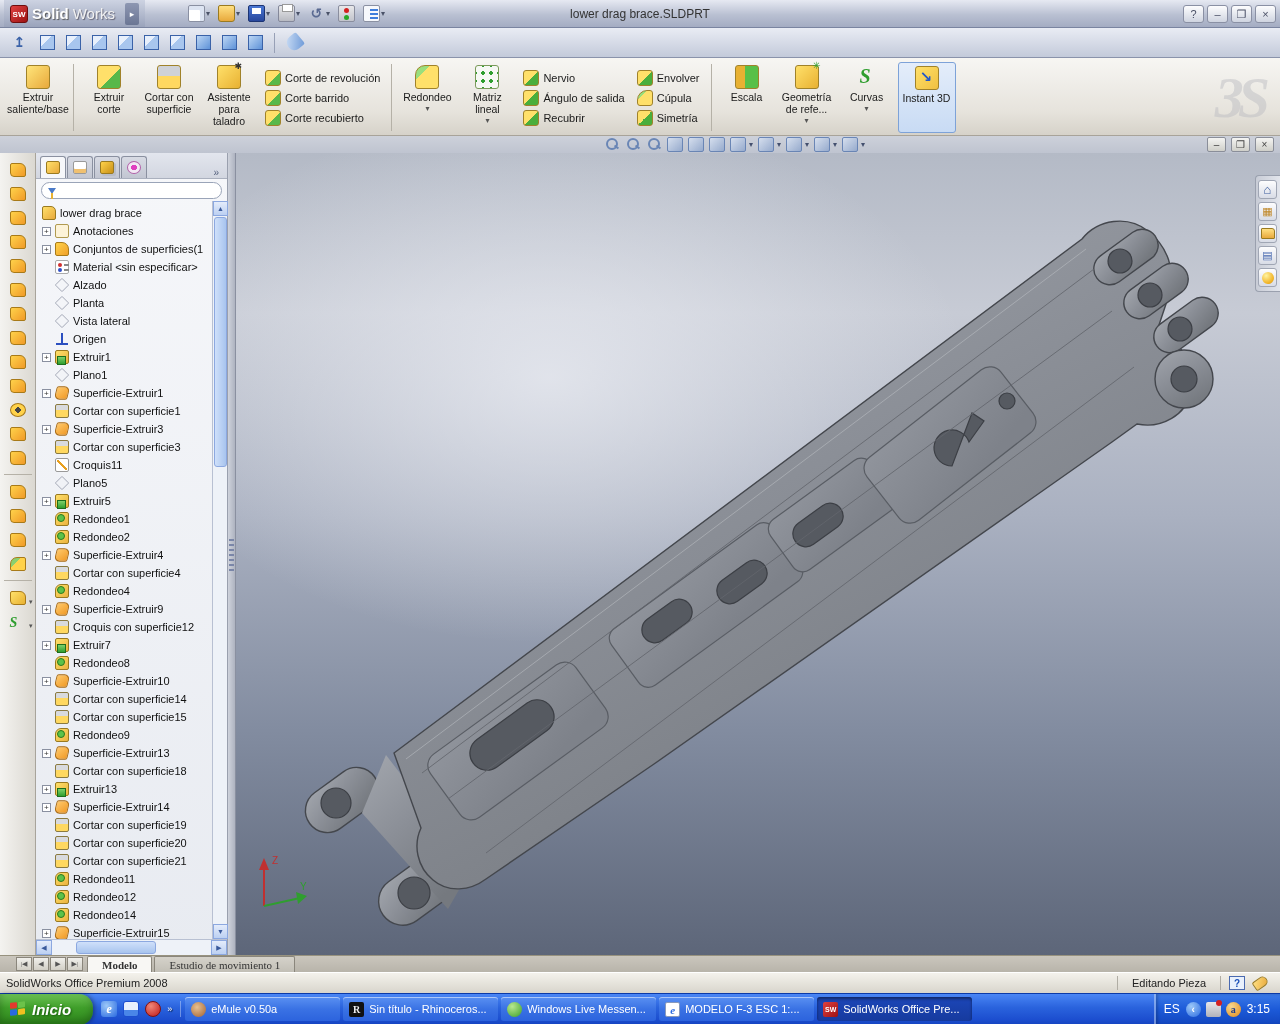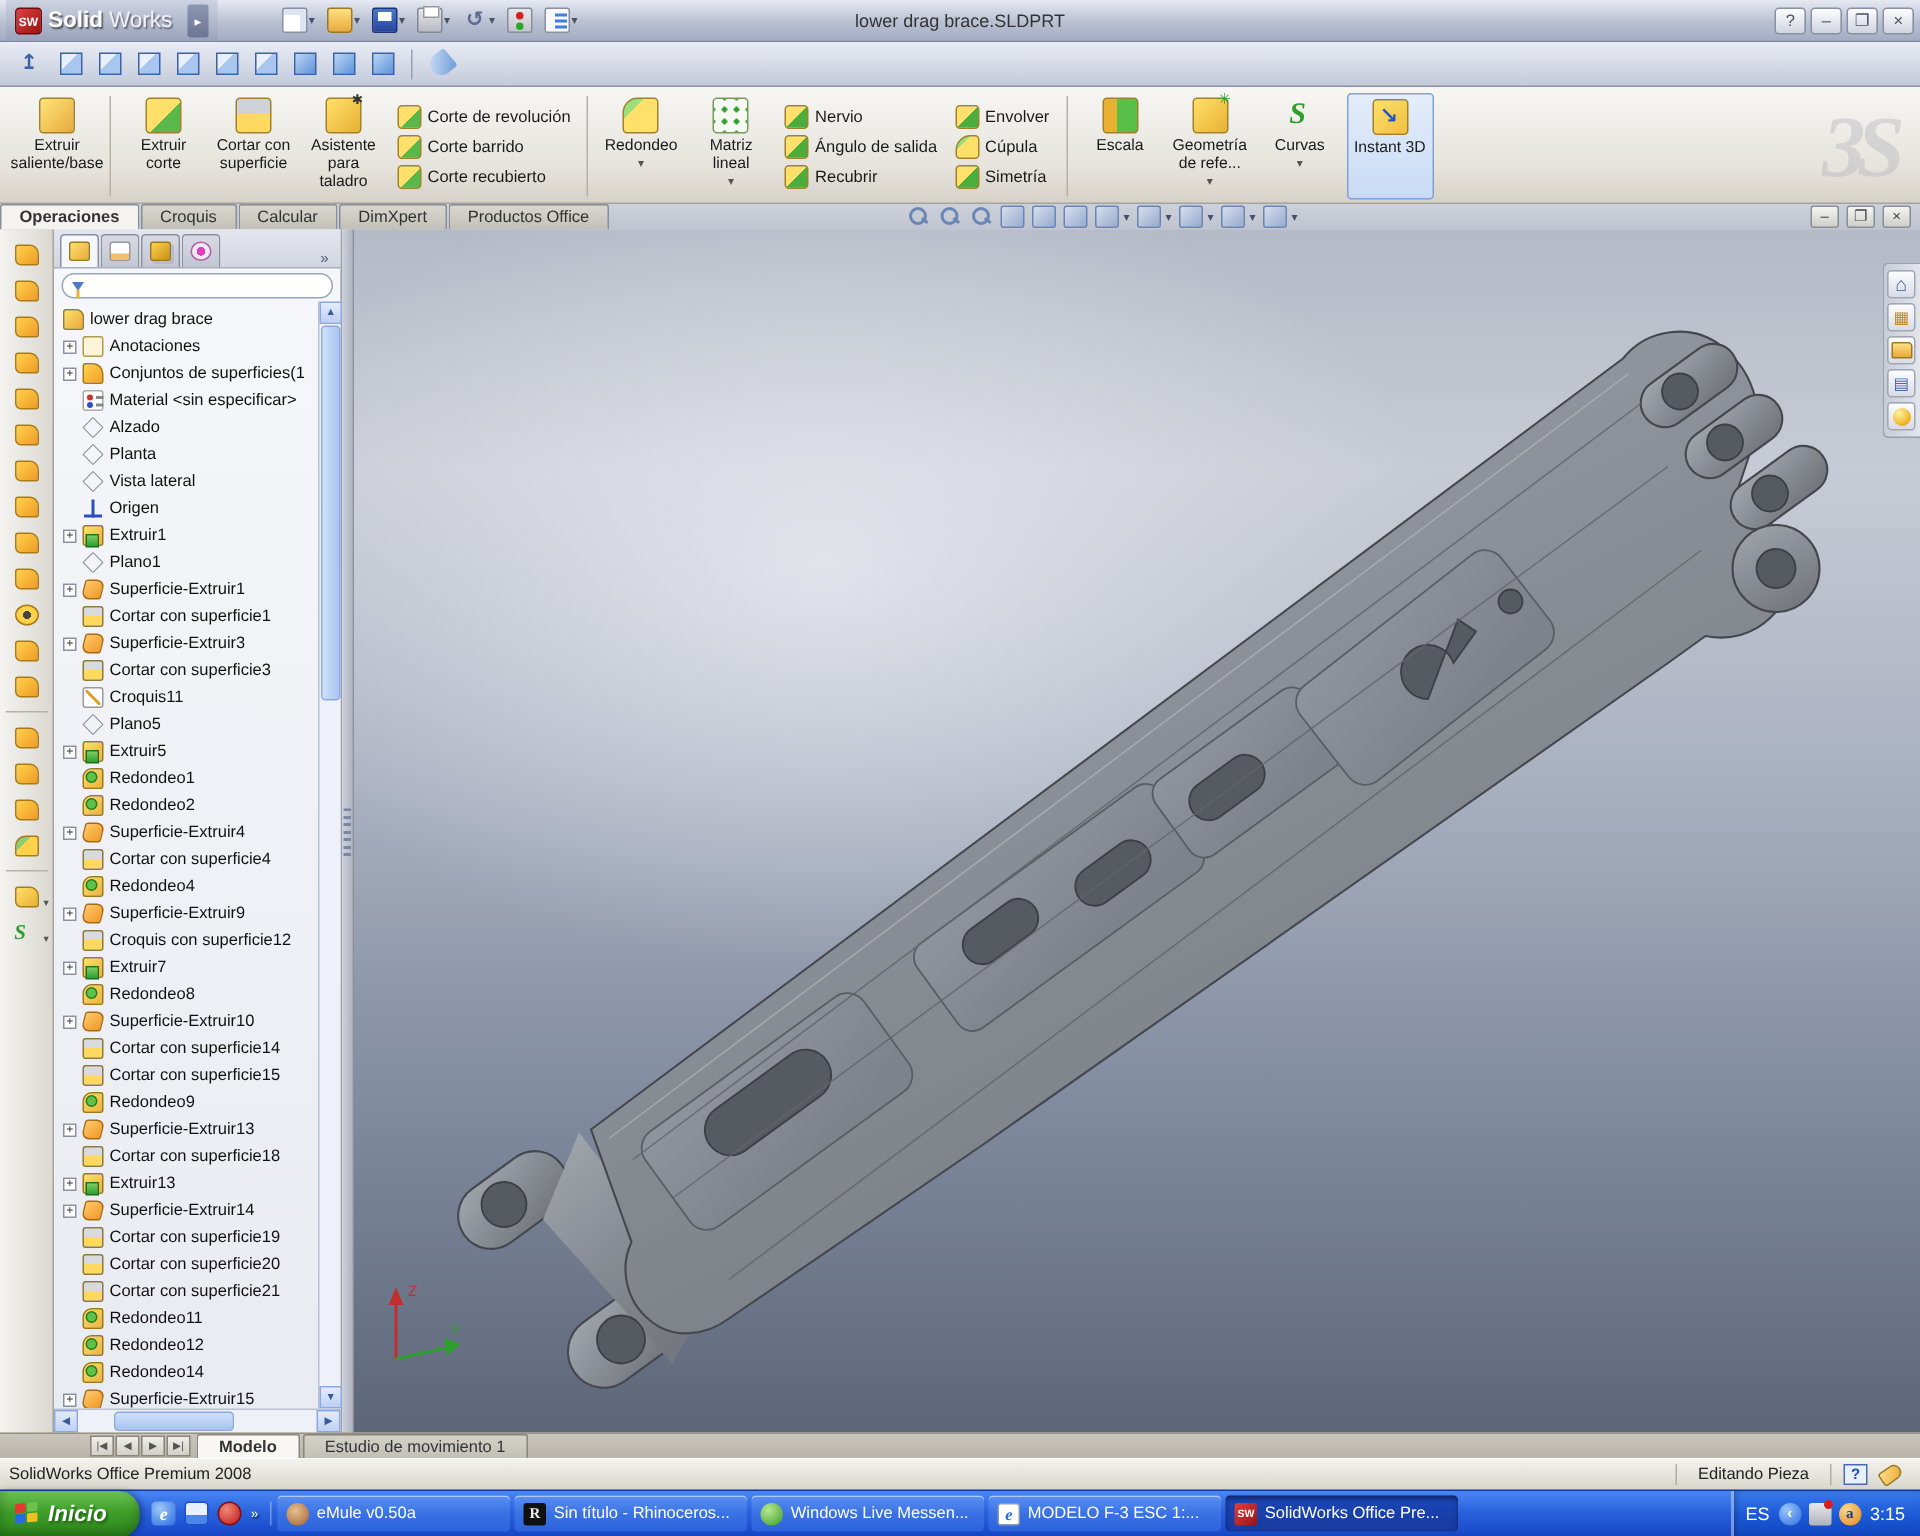--- a/index.html
+++ b/index.html
@@ -151,21 +151,21 @@
 .viewport svg{position:absolute;inset:0;}
 .taskpane{position:absolute;right:0;top:22px;width:25px;display:flex;flex-direction:column;gap:3px;background:linear-gradient(90deg,#c8ccd6,#e2e5ec);border:1px solid #9aa0ae;border-right:none;border-radius:4px 0 0 4px;padding:4px 2px;}
 .tpbtn{width:19px;height:19px;border:1px solid #a0a6b4;border-radius:3px;background:linear-gradient(#fdfdfe,#d8dce6);display:flex;align-items:center;justify-content:center;font-size:11px;color:#3a5a9c;}
 .tp-home::before{content:"⌂";font-size:13px;}
 .tp-lib::before{content:"▦";color:#c08828;}
 .tp-folder::before{content:"";width:12px;height:9px;background:linear-gradient(#ffe082,#e8a93c);border:1px solid #9a7a20;border-radius:1px 3px 1px 1px;}
 .tp-pal::before{content:"▤";color:#4a6ab0;}
 .tp-ball::before{content:"";width:12px;height:12px;border-radius:50%;background:radial-gradient(circle at 35% 30%,#fff3a0,#f0b020 70%,#b87810);}
 
 
-.modeltabs{position:absolute;left:0;right:0;bottom:52px;height:17px;background:linear-gradient(#cac6bd,#b8b4aa);border-top:1px solid #97927f;display:flex;align-items:stretch;padding-left:60px;}
+.modeltabs{position:absolute;left:0;right:0;bottom:52px;height:17px;background:linear-gradient(#cac6bd,#b8b4aa);border-top:1px solid #97927f;display:flex;align-items:stretch;padding-left:16px;font-family:Liberation Serif, serif;}
 .mnav{display:flex;gap:1px;align-items:center;margin-right:4px;}
 .mnbtn{width:16px;height:14px;background:linear-gradient(#f0efeb,#d2cfc6);border:1px solid #8a867c;font-size:7px;text-align:center;line-height:13px;color:#555;}
 .mtab{padding:1px 14px;border:1px solid #8a867c;border-bottom:none;background:linear-gradient(#d5d2ca,#c2bfb6);line-height:14px;color:#333;margin-right:2px;border-radius:2px 2px 0 0;}
 .mtab.active{background:#f8f7f4;font-weight:bold;}
 
 
 .statusbar{position:absolute;left:0;right:0;bottom:31px;height:21px;background:linear-gradient(#f4f2ec,#d8d5cc);border-top:1px solid #fff;display:flex;align-items:center;padding:0 6px;color:#222;}
 .sb-right{margin-left:auto;display:flex;align-items:center;gap:8px;}
 .sb-mode{border-left:1px solid #b0ada4;border-right:1px solid #b0ada4;padding:1px 14px;}
 .sb-help{width:16px;height:14px;background:#e8f0fc;border:1px solid #4a6ab0;color:#1a50b8;font:bold 10px/13px "Liberation Sans",sans-serif;text-align:center;}
@@ -387,27 +387,20 @@
           <div class="rbig active" data-icon="instant-3d">
             <span class="ric"></span>
             <span class="rlabel">Instant 3D</span>
           </div>
         </div>
       </div>
     <div class="watermark">3S</div>
   </div>
 
   <div class="tabrow">
-    <div class="ctabs" id="ctabs">
-        <div class="ctab active">Operaciones</div>
-        <div class="ctab">Croquis</div>
-        <div class="ctab">Calcular</div>
-        <div class="ctab">DimXpert</div>
-        <div class="ctab">Productos Office</div>
-      </div>
     <div class="hud" id="hud">
         <span class="hico mag"></span>
         <span class="hico mag"></span>
         <span class="hico mag"></span>
         <span class="hico gen"></span>
         <span class="hico gen"></span>
         <span class="hico gen"></span>
         <span class="hico gen"></span>
         <span class="hcaret">▾</span>
         <span class="hico gen"></span>

